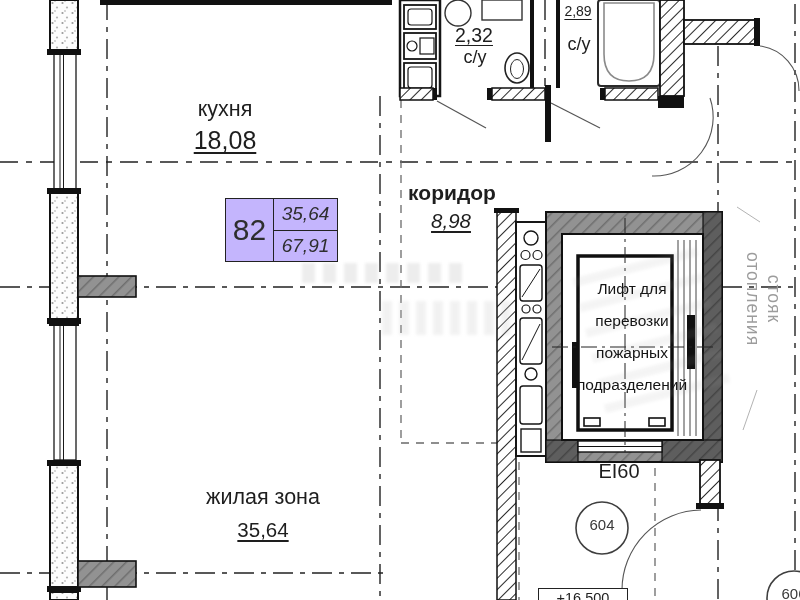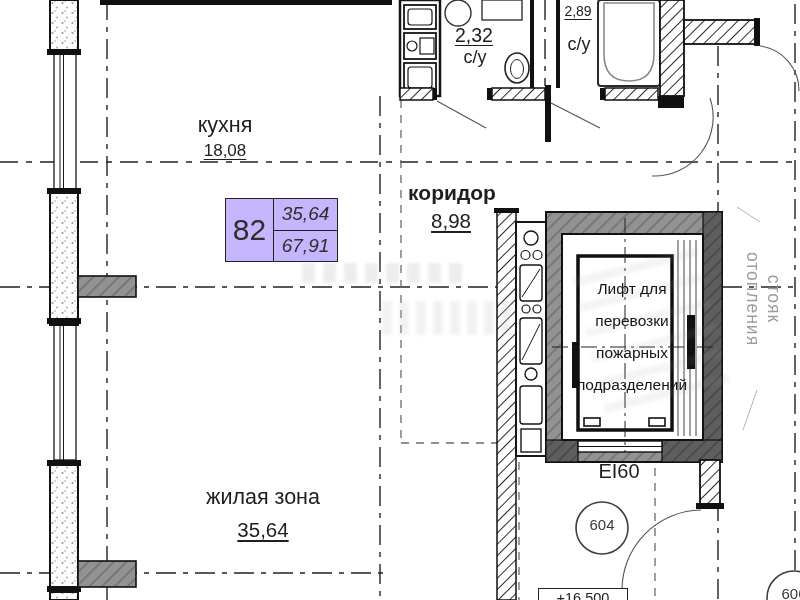--- a/index.html
+++ b/index.html
@@ -227,25 +227,25 @@
     <g fill="#ffffff" stroke="#3f3f3f" stroke-width="1.6">
       <circle cx="602" cy="528" r="26"></circle>
       <circle cx="794" cy="598" r="27"></circle>
     </g>
   </svg>
 
   <div class="wm wm1"></div>
   <div class="wm wm2"></div>
   <div class="wm wm3"></div>
 
-  <div class="lbl" style="left:180px;top:98px;width:90px;font-size:21.5px;margin-top:16px;">кухня</div>
-  <div class="lbl und" style="left:183px;top:142px;width:84px;font-size:17px;">18,08</div>
+  <div class="lbl" style="left:180px;top:98px;width:90px;font-size:21.5px;">кухня</div>
+  <div class="lbl und" style="left:183px;top:127px;width:84px;font-size:25px;">18,08</div>
 
   <div class="lbl" style="left:404px;top:181px;width:96px;font-size:21px;font-weight:bold;">коридор</div>
-  <div class="lbl und" style="left:407px;top:210px;width:88px;font-size:20.5px;">8,98</div>
+  <div class="lbl und" style="left:407px;top:210px;width:88px;font-size:20.5px;font-style:italic;">8,98</div>
 
   <div class="lbl" style="left:198px;top:486px;width:130px;font-size:21.5px;">жилая зона</div>
   <div class="lbl und" style="left:213px;top:519px;width:100px;font-size:20.5px;">35,64</div>
 
   <div class="lbl und" style="left:448px;top:25px;width:52px;font-size:19.5px;">2,32</div>
   <div class="lbl" style="left:455px;top:48px;width:40px;font-size:18px;">с/у</div>
 
   <div class="lbl und" style="left:551px;top:4px;width:54px;font-size:14px;">2,89</div>
   <div class="lbl" style="left:558px;top:35px;width:42px;font-size:18px;">с/у</div>
 

